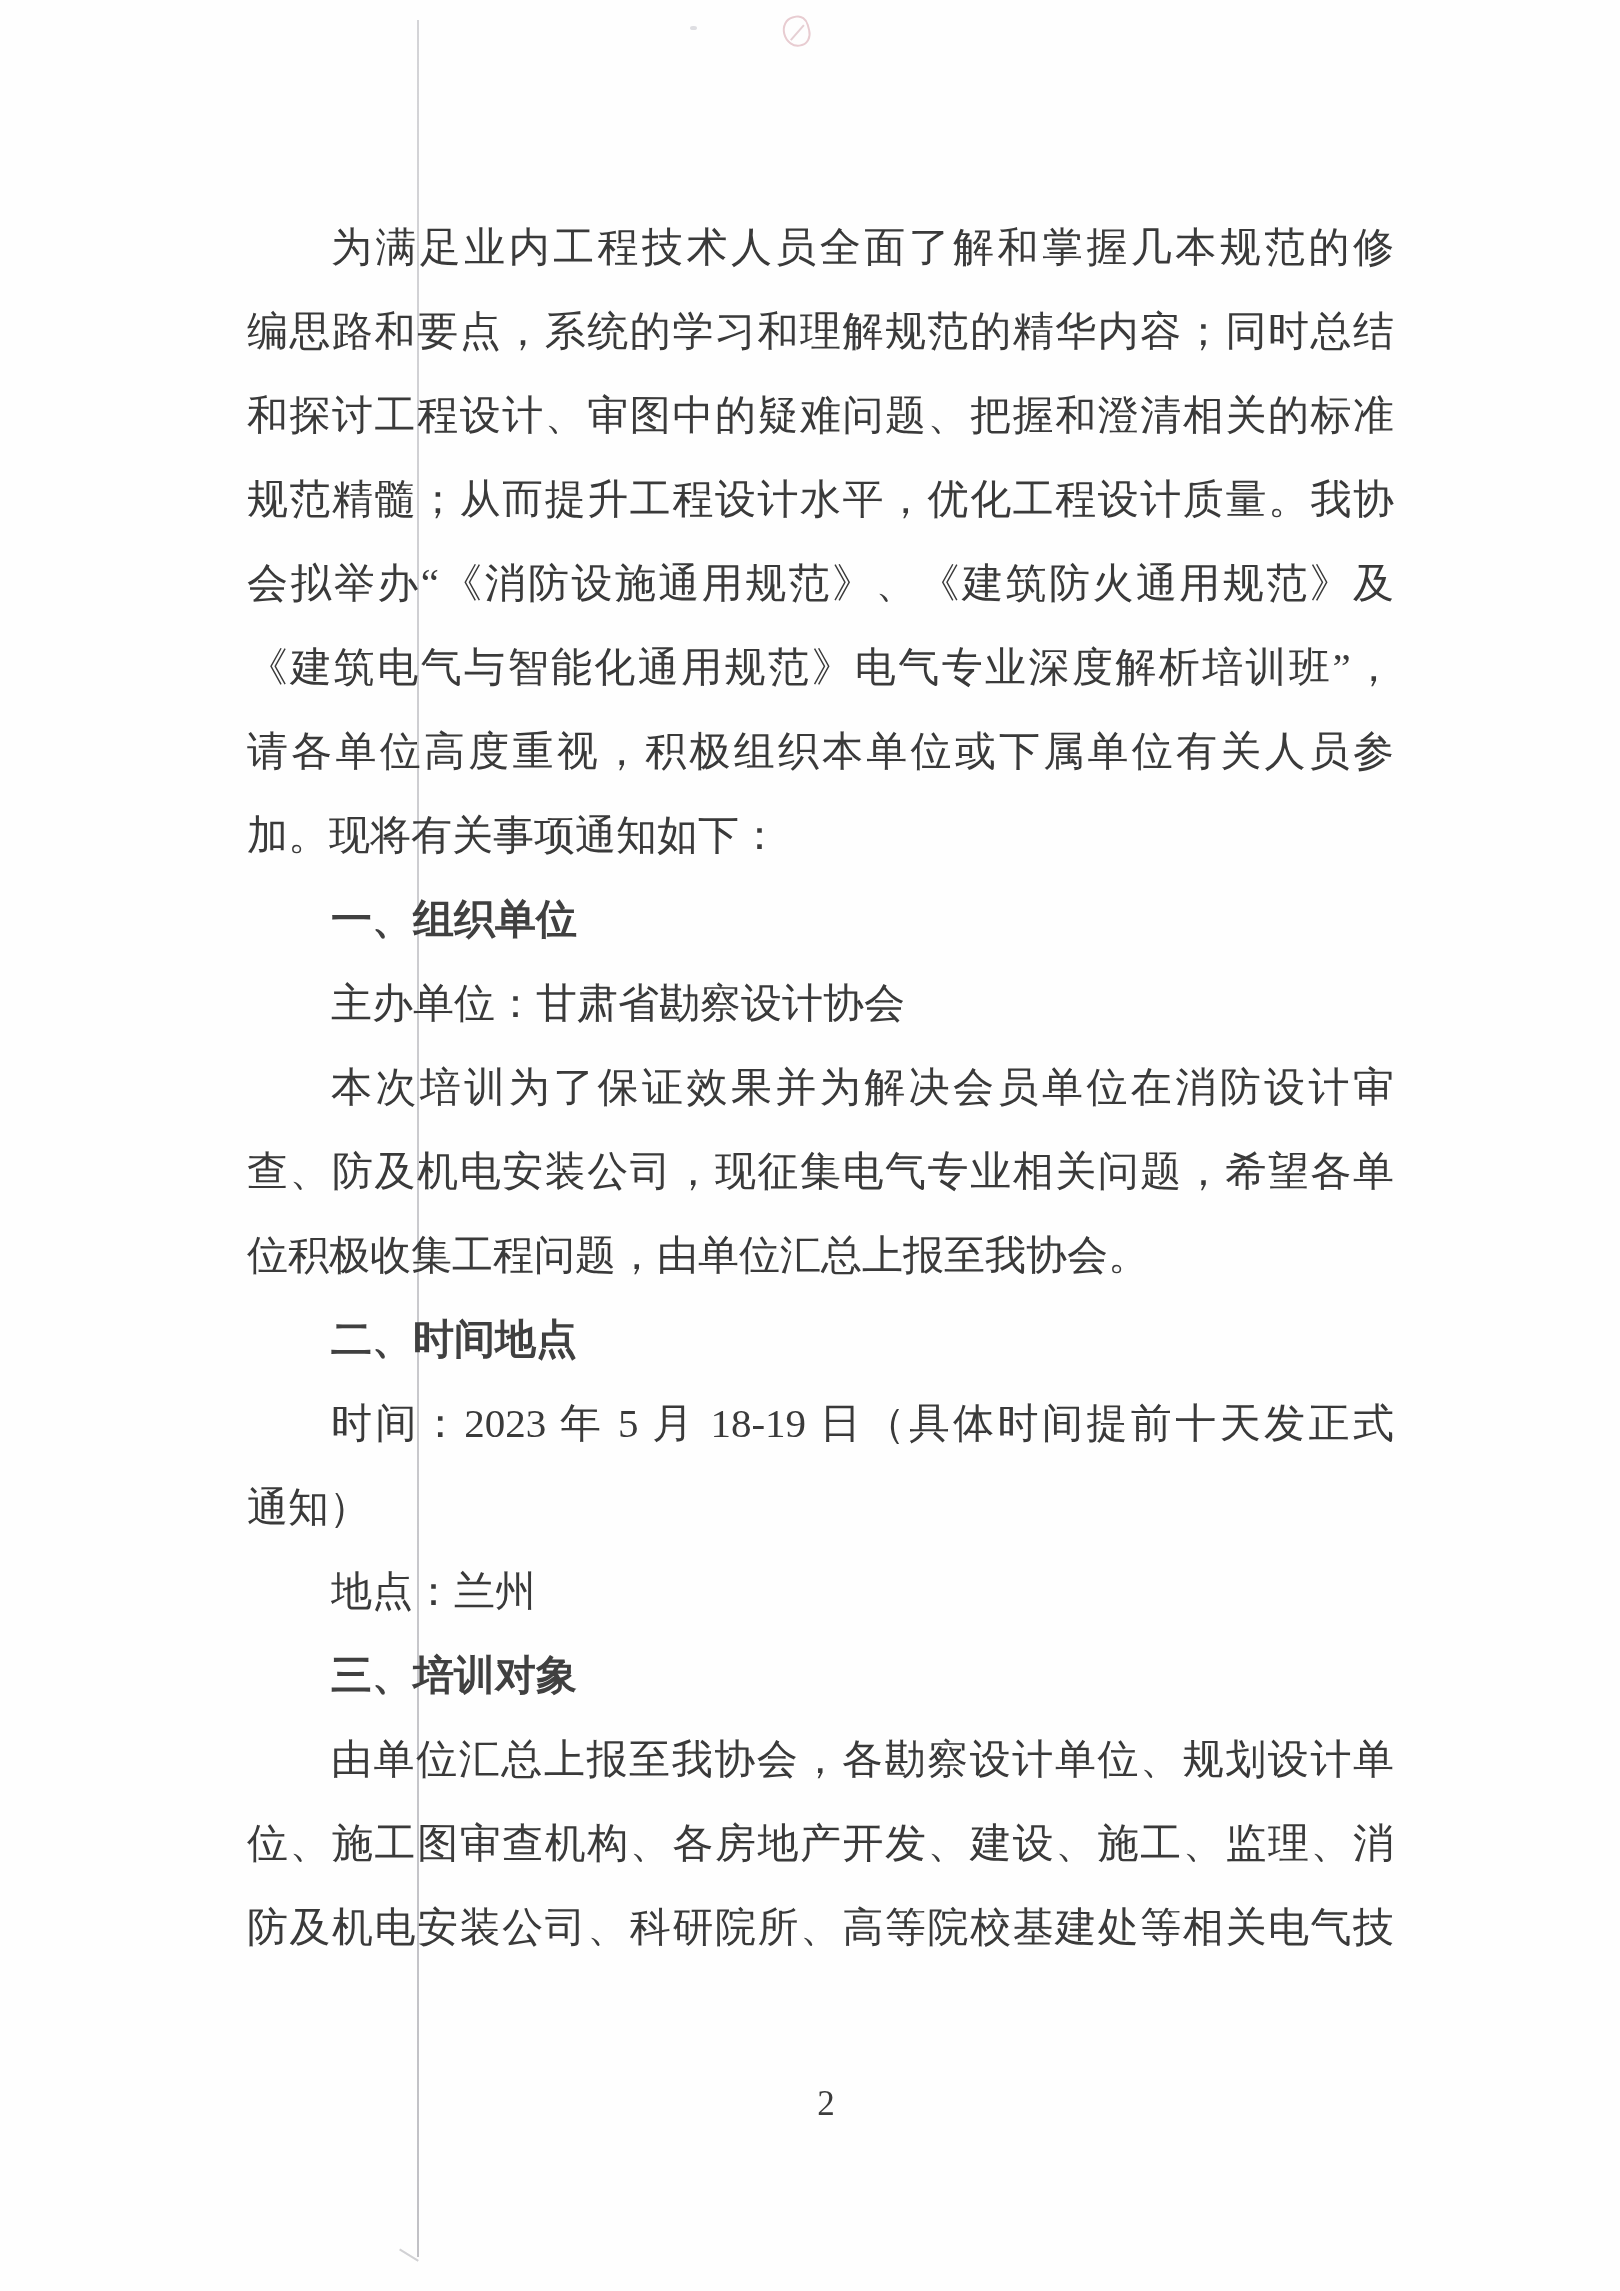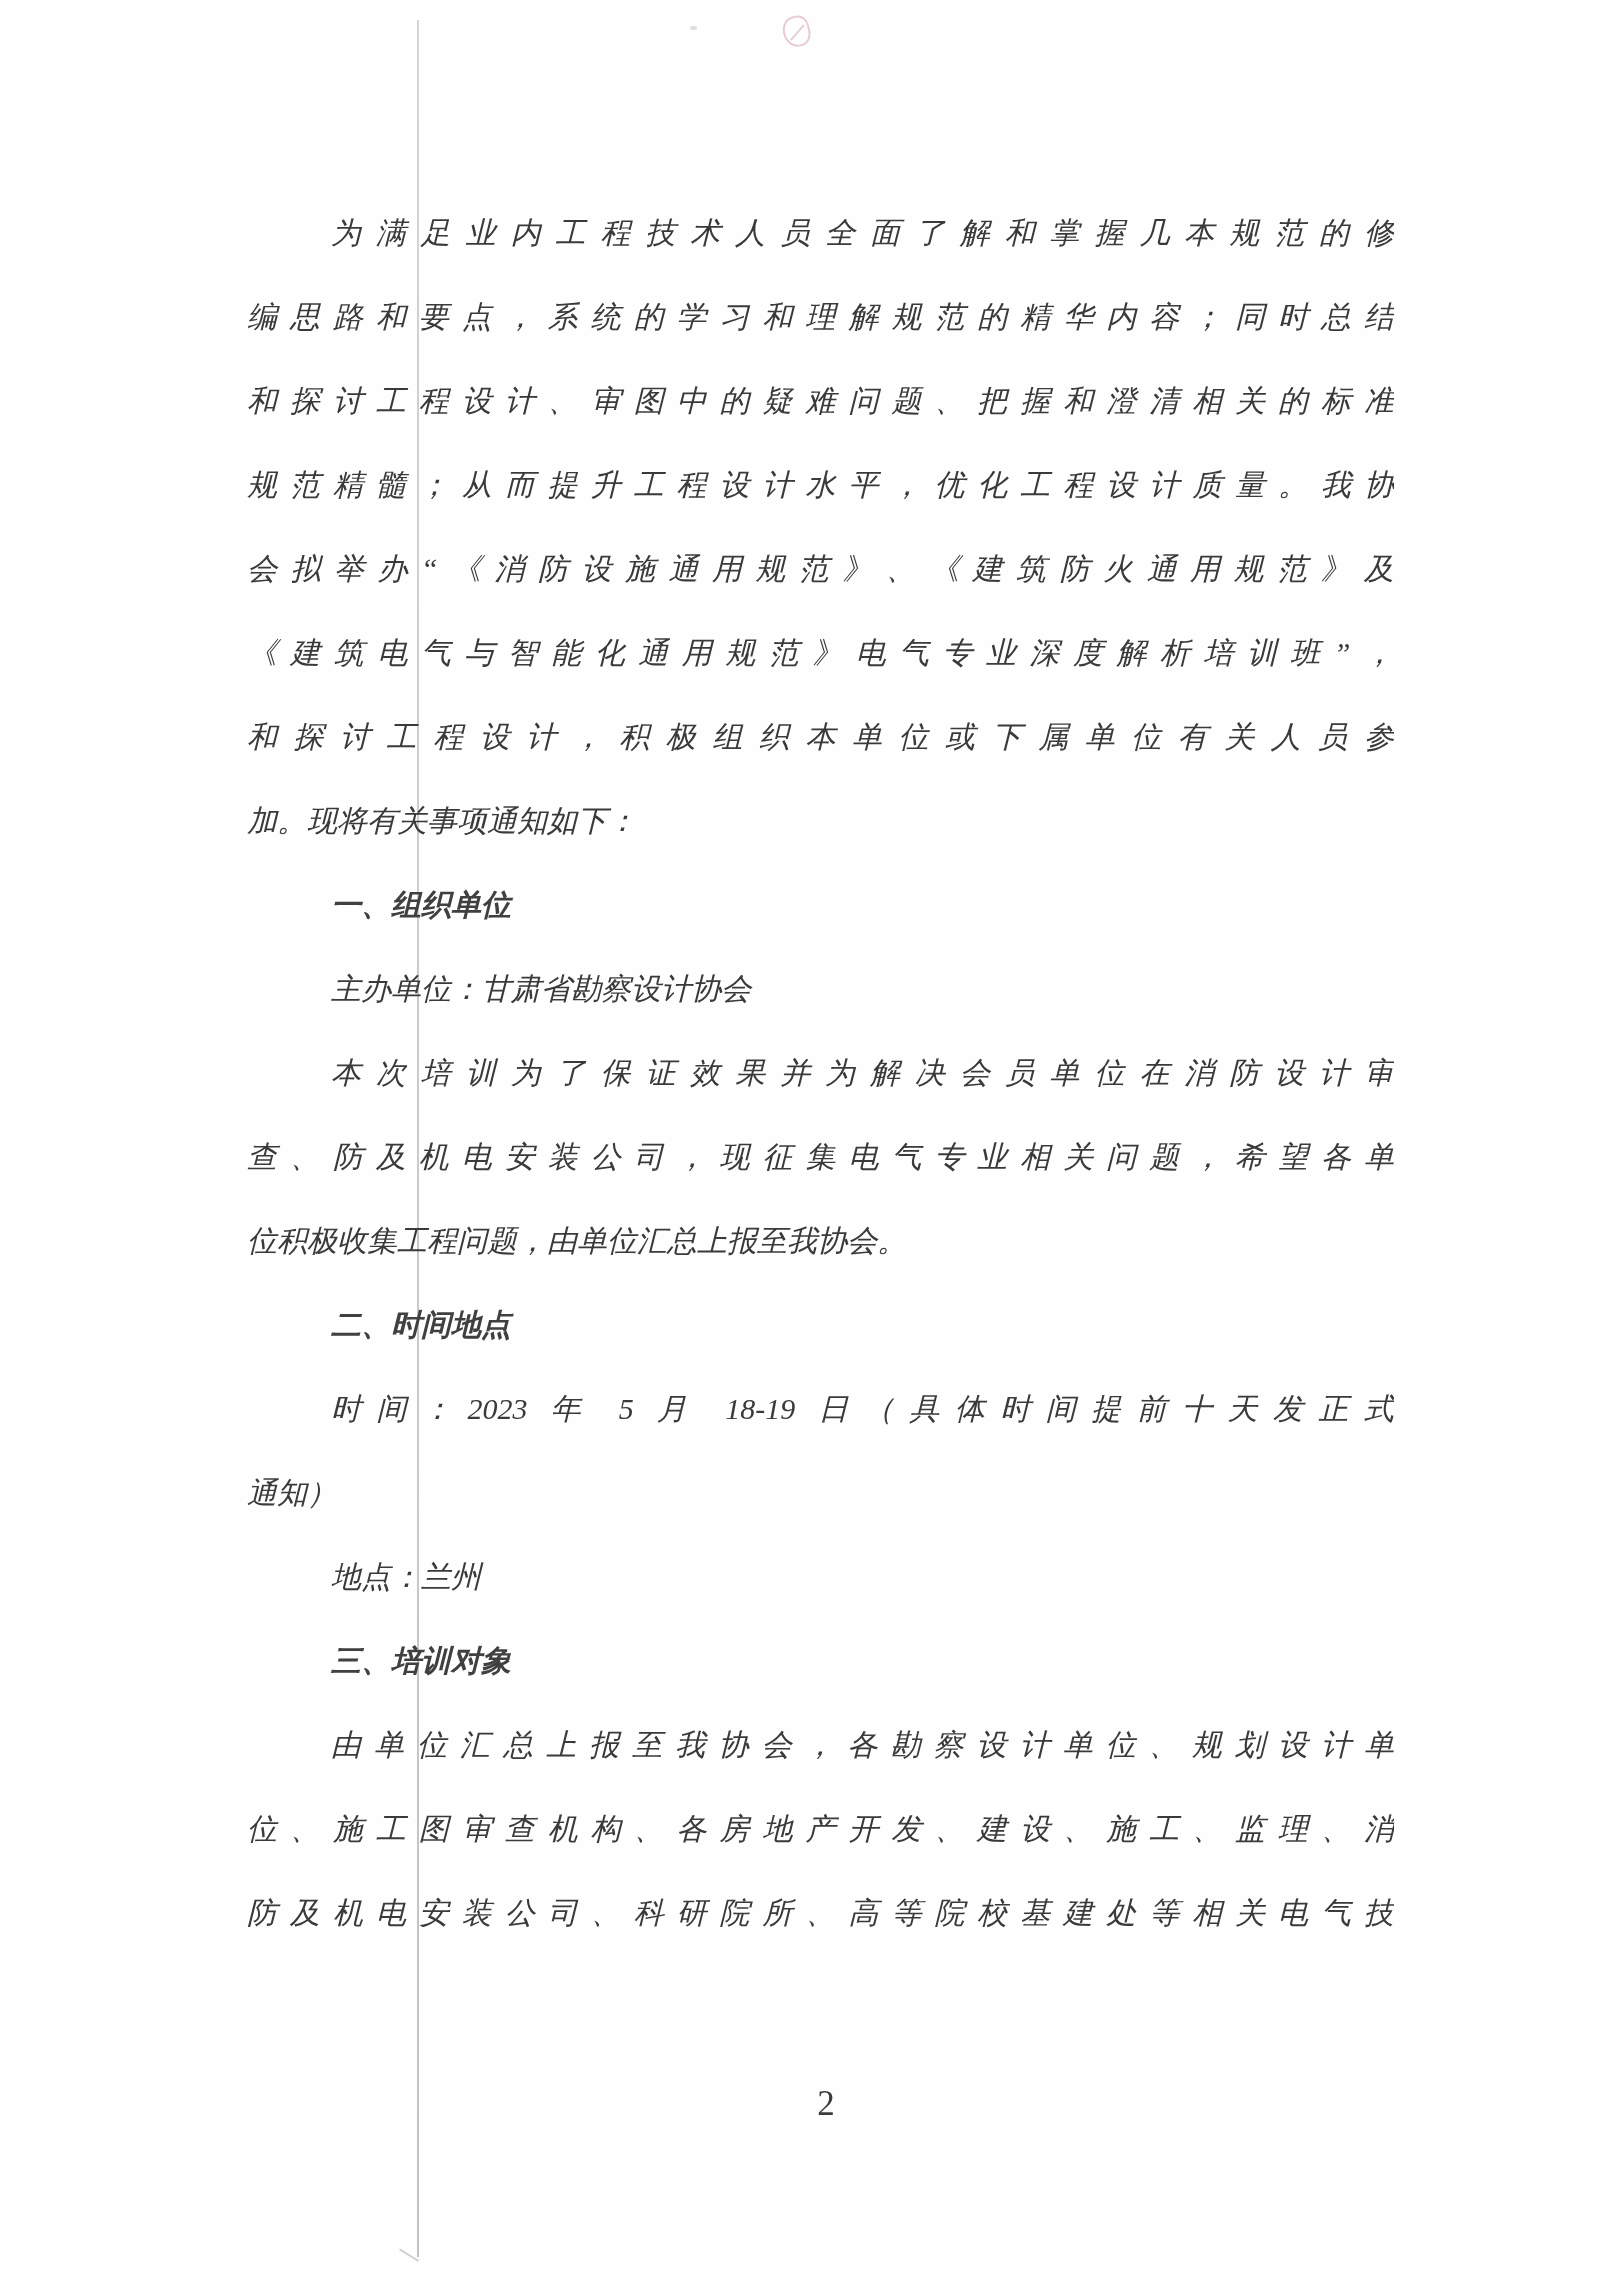--- a/index.html
+++ b/index.html
@@ -12,26 +12,25 @@
     width: 1620px;
     height: 2292px;
     background: #fefefe;
     overflow: hidden;
     font-family: "Liberation Serif", "DejaVu Serif", serif;
   }
   
   .text-block {
     position: absolute;
     left: 247px;
-    top: 191px;
+    top: 205px;
     width: 1147px;
     color: #3a3a3a;
-    font-size: 30px;
+    font-size: 41px;
     font-weight: 400;
-    font-style: italic;
   }
   .ln {
     height: 84px;
     line-height: 84px;
     white-space: nowrap;
     overflow: visible;
   }
   
   .ln.j {
     white-space: normal;
@@ -120,21 +119,21 @@
   <div class="pen-mark"></div>
   <div class="speck"></div>
 
   <div class="text-block">
     <div class="ln j i">为满足业内工程技术人员全面了解和掌握几本规范的修</div>
     <div class="ln j">编思路和要点，系统的学习和理解规范的精华内容；同时总结</div>
     <div class="ln j">和探讨工程设计、审图中的疑难问题、把握和澄清相关的标准</div>
     <div class="ln j">规范精髓；从而提升工程设计水平，优化工程设计质量。我协</div>
     <div class="ln j">会拟举办“《消防设施通用规范》、《建筑防火通用规范》及</div>
     <div class="ln j">《建筑电气与智能化通用规范》电气专业深度解析培训班”，</div>
-    <div class="ln j">和探讨工程设计，积极组织本单位或下属单位有关人员参</div>
+    <div class="ln j">请各单位高度重视，积极组织本单位或下属单位有关人员参</div>
     <div class="ln">加。现将有关事项通知如下：</div>
     <div class="ln h i">一、组织单位</div>
     <div class="ln i">主办单位：甘肃省勘察设计协会</div>
     <div class="ln j i">本次培训为了保证效果并为解决会员单位在消防设计审</div>
     <div class="ln j">查、防及机电安装公司，现征集电气专业相关问题，希望各单</div>
     <div class="ln">位积极收集工程问题，由单位汇总上报至我协会。</div>
     <div class="ln h i">二、时间地点</div>
     <div class="ln j i">时间：2023 年 5 月 18-19 日（具体时间提前十天发正式</div>
     <div class="ln">通知）</div>
     <div class="ln i">地点：兰州</div>

